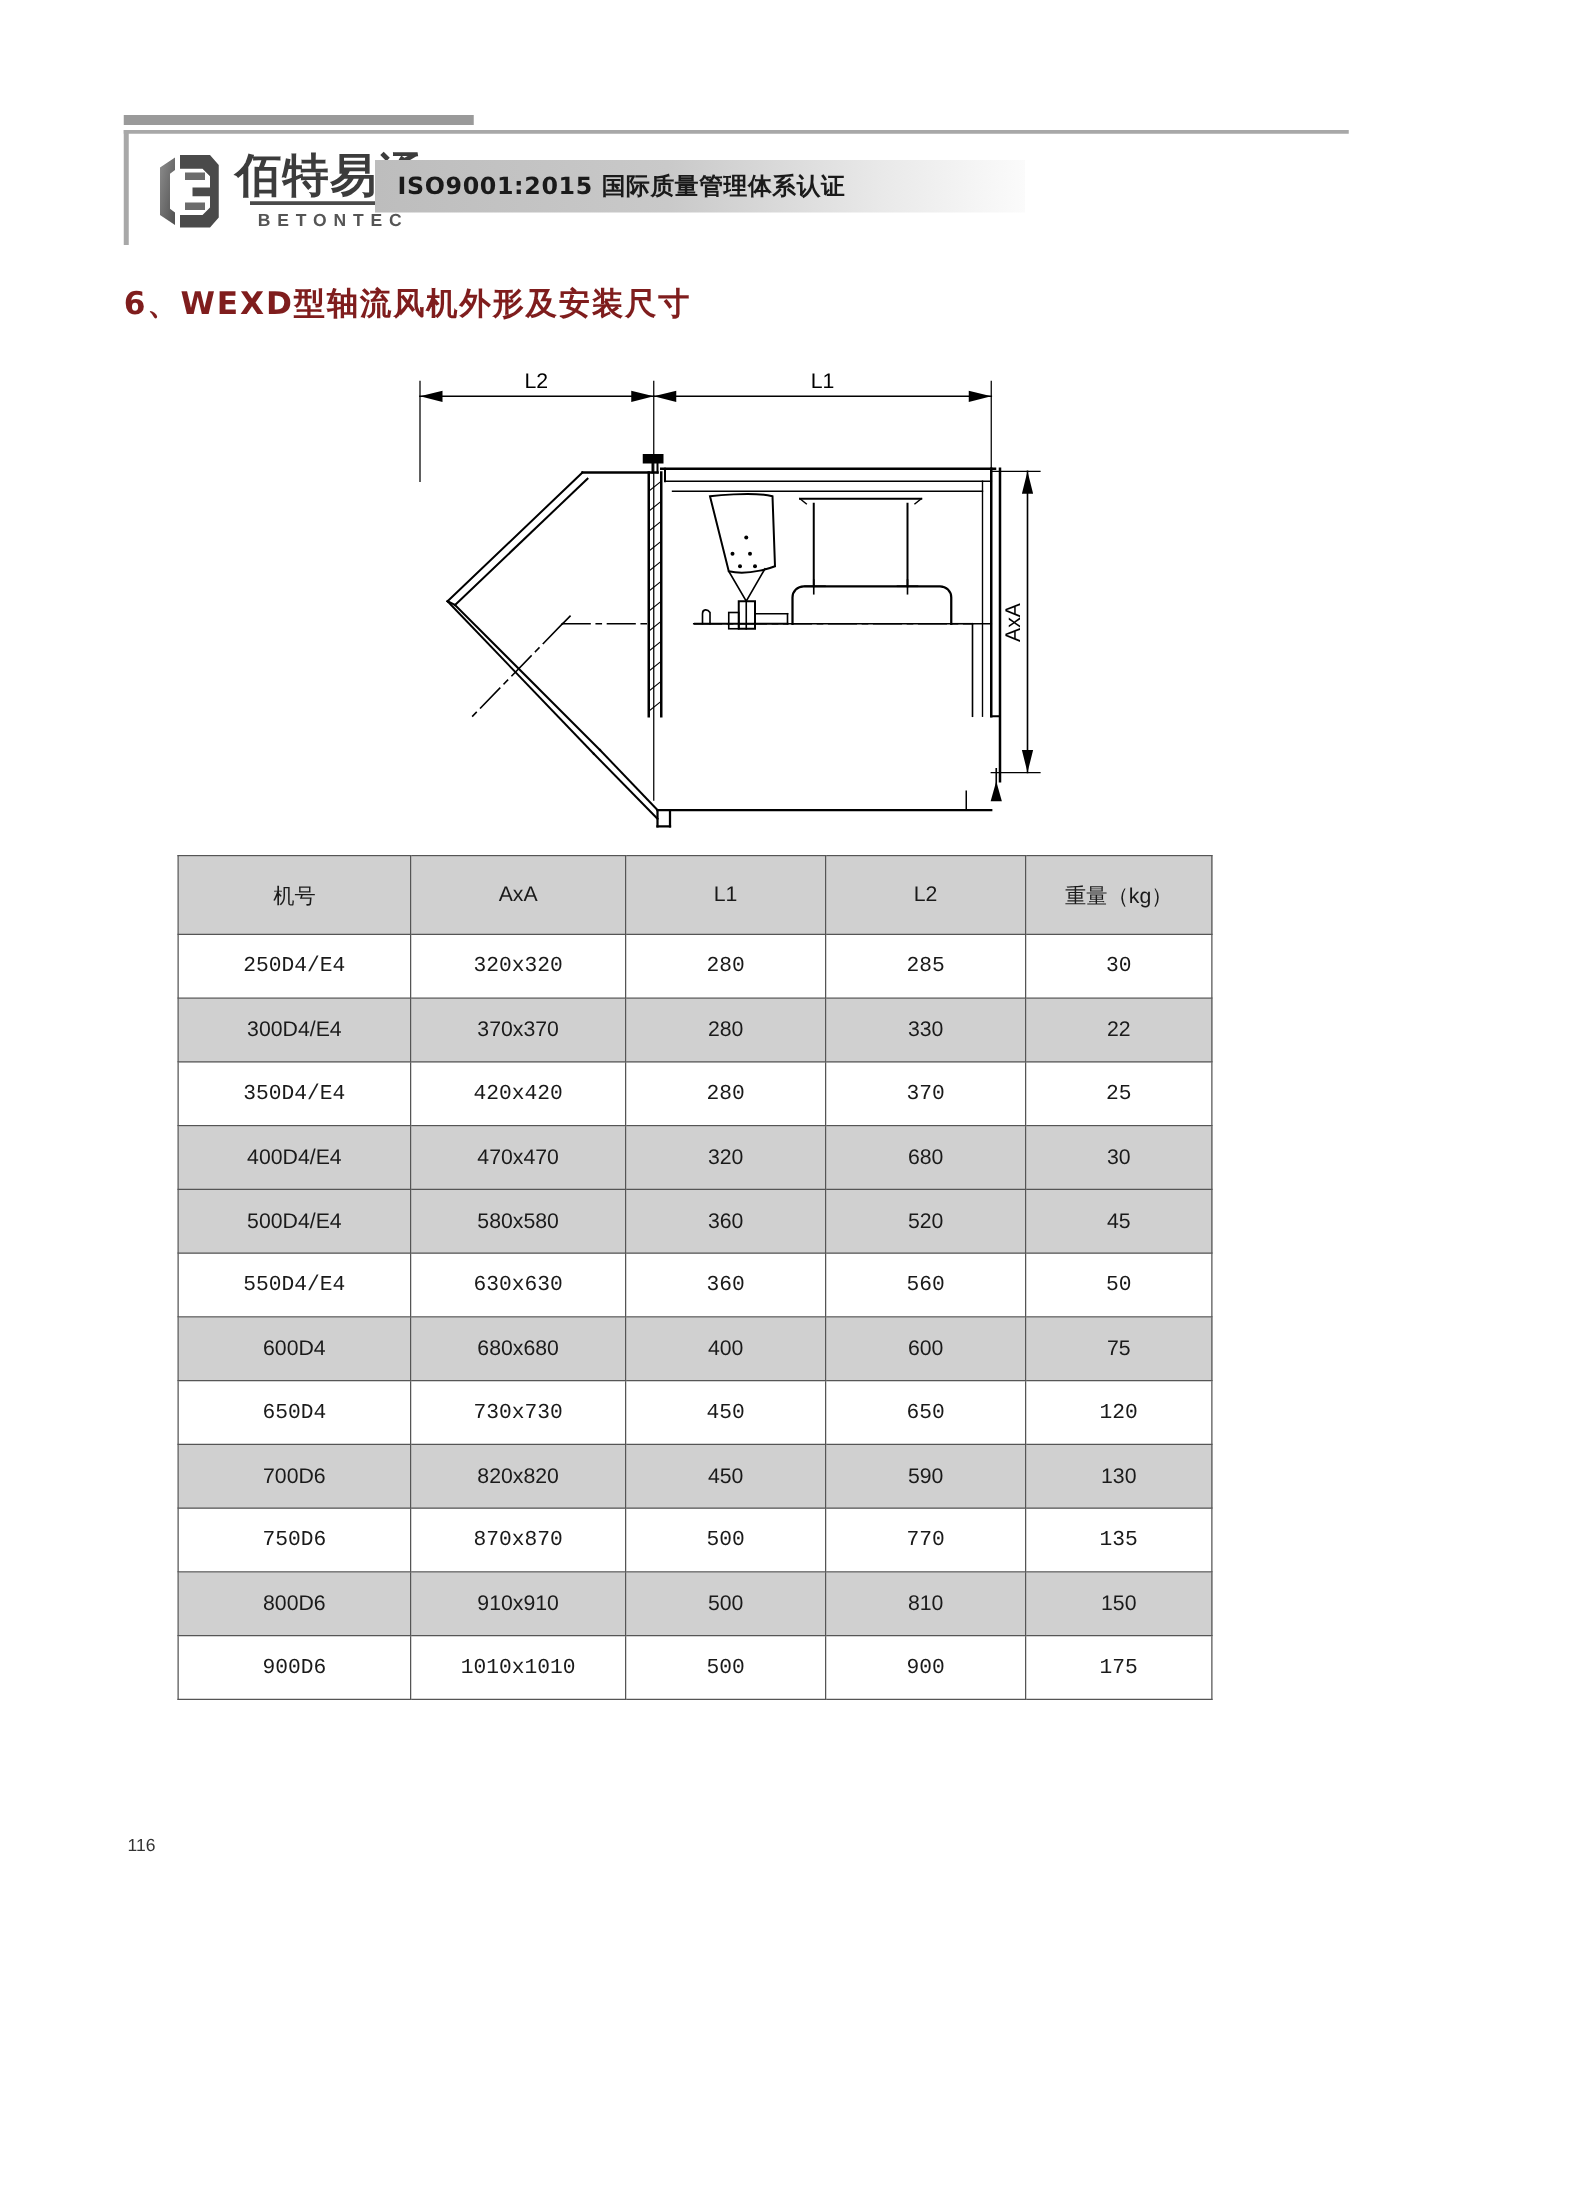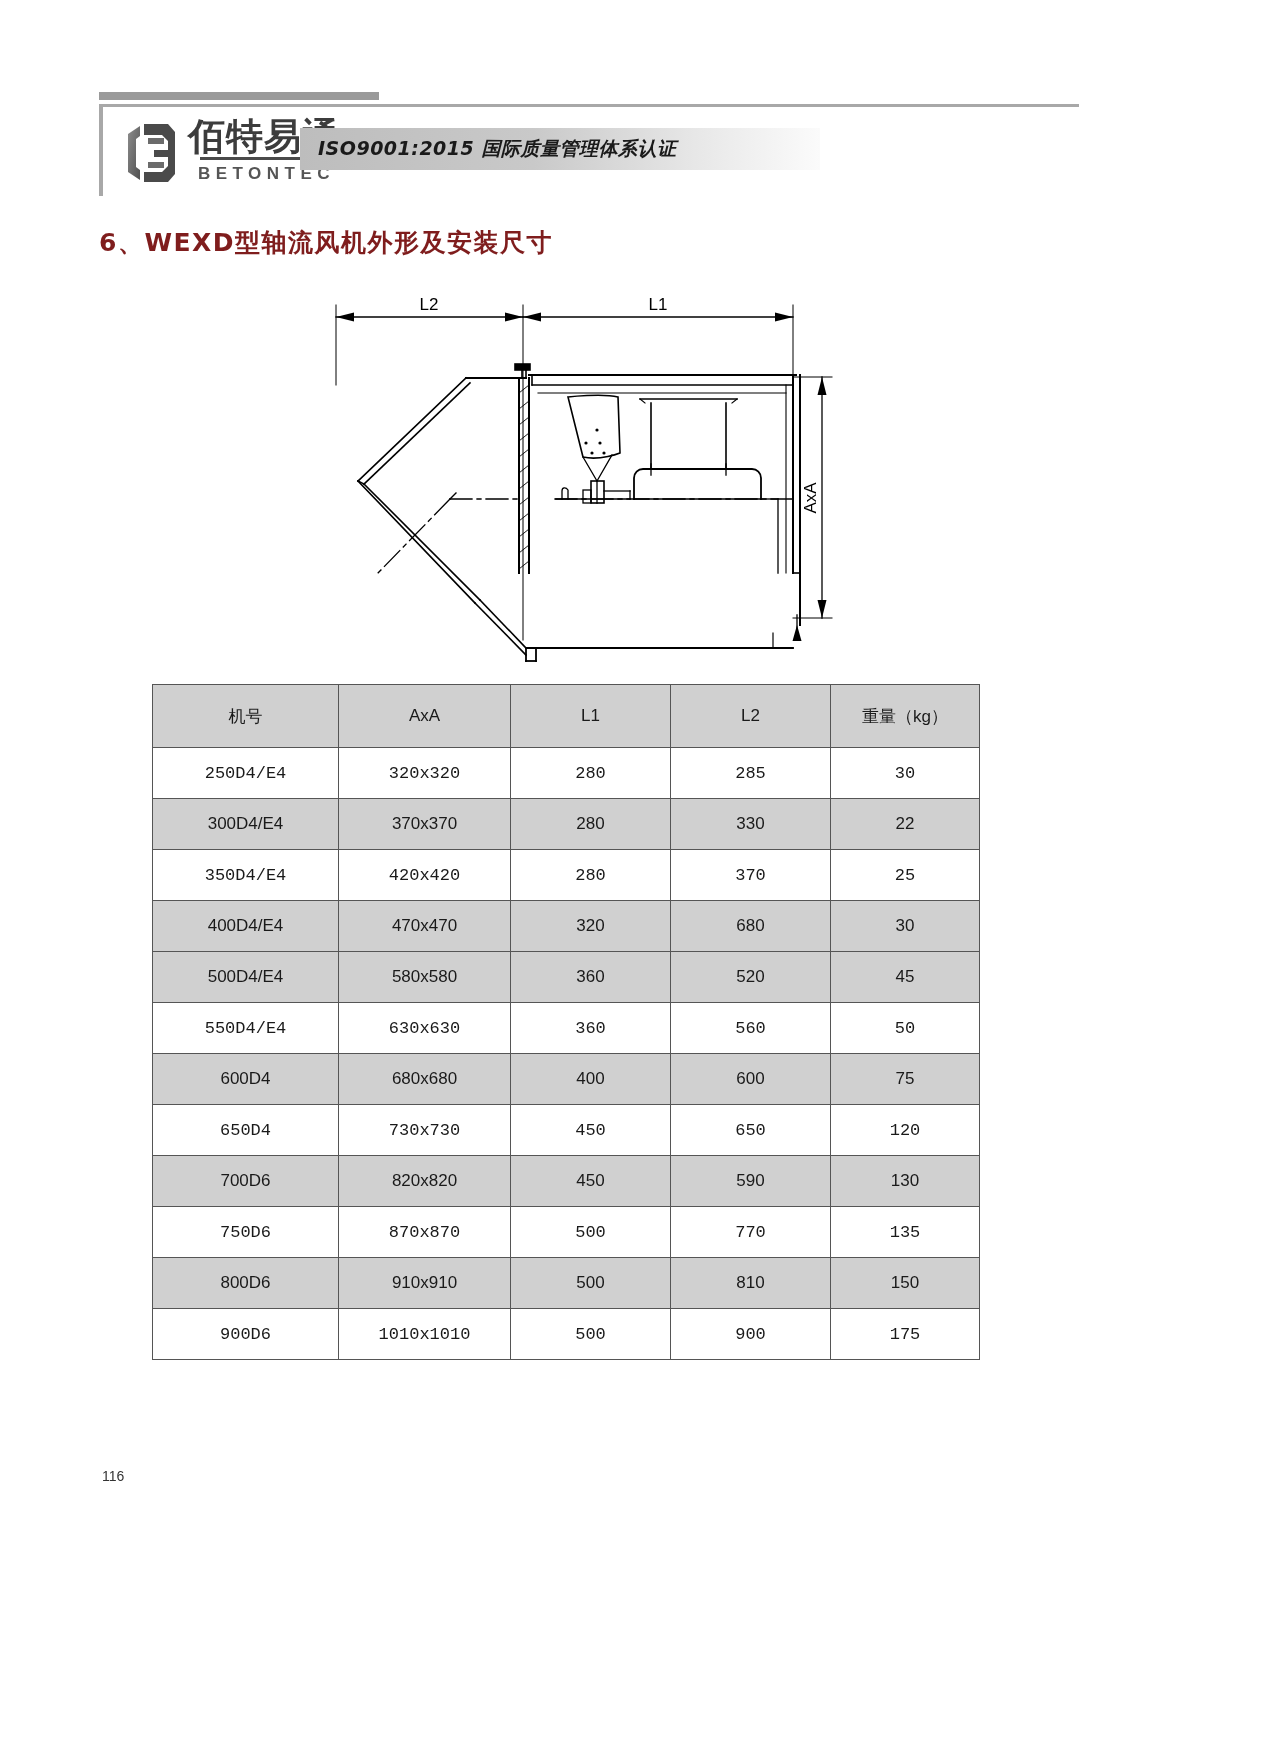--- a/index.html
+++ b/index.html
@@ -70,36 +70,35 @@
     line-height: 1;
     font-family: "DejaVu Sans", sans-serif;
   }
   .brand-underline {
     width: 128px;
     height: 3px;
     background: #4a4a4a;
     margin-top: 2px;
   }
   .brand-en {
-    font-size: 17px;
+    font-size: 14px;
     font-weight: bold;
     letter-spacing: 5.5px;
     color: #555555;
     margin-top: 4px;
     padding-left: 5px;
   }
   .iso-banner {
     position: absolute;
     left: 300px; top: 128px;
     width: 520px;
     height: 42px;
     background: linear-gradient(to right, #bdbdbd 0%, #c9c9c9 45%, #e9e9e9 78%, #fbfbfb 100%);
     display: flex;
     align-items: center;
-    font-style: italic;
   }
   .iso-banner-text {
     font-size: 19px;
     font-weight: bold;
     color: #1a1a1a;
     padding-left: 18px;
     letter-spacing: 0.5px;
     font-family: "DejaVu Sans", sans-serif;
   }
 
@@ -119,21 +118,21 @@
     position: absolute;
     left: 300px; top: 285px;
     width: 560px;
     height: 380px;
   }
   #drawing-svg { display: block; }
 
   
   #spec-table-wrap {
     position: absolute;
-    left: 152px; top: 684px;
+    left: 142px; top: 684px;
     width: 827px;
   }
   table.spec-table {
     border-collapse: collapse;
     width: 827px;
     table-layout: fixed;
   }
   table.spec-table th,
   table.spec-table td {
     border: 1px solid #555555;

